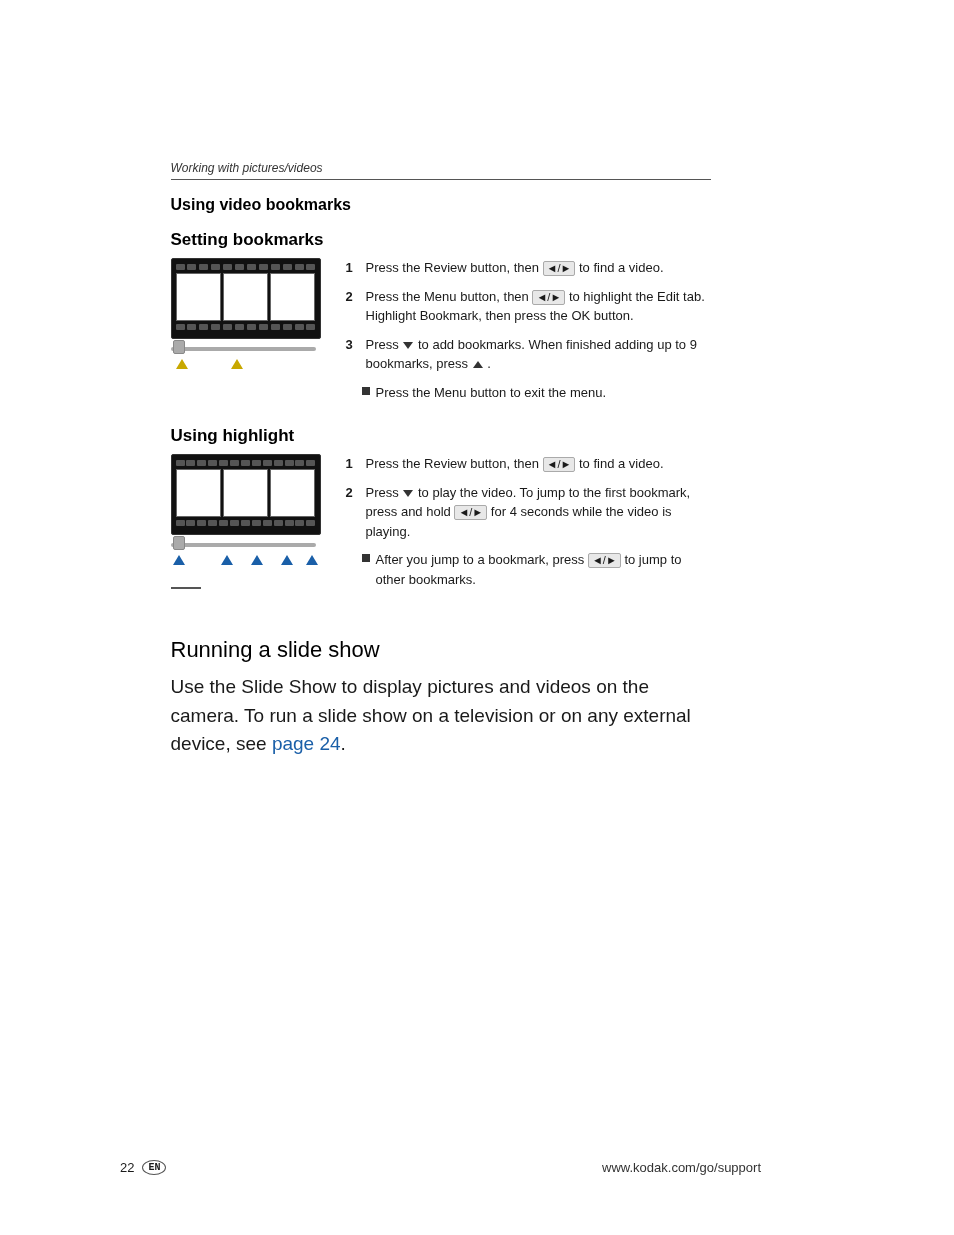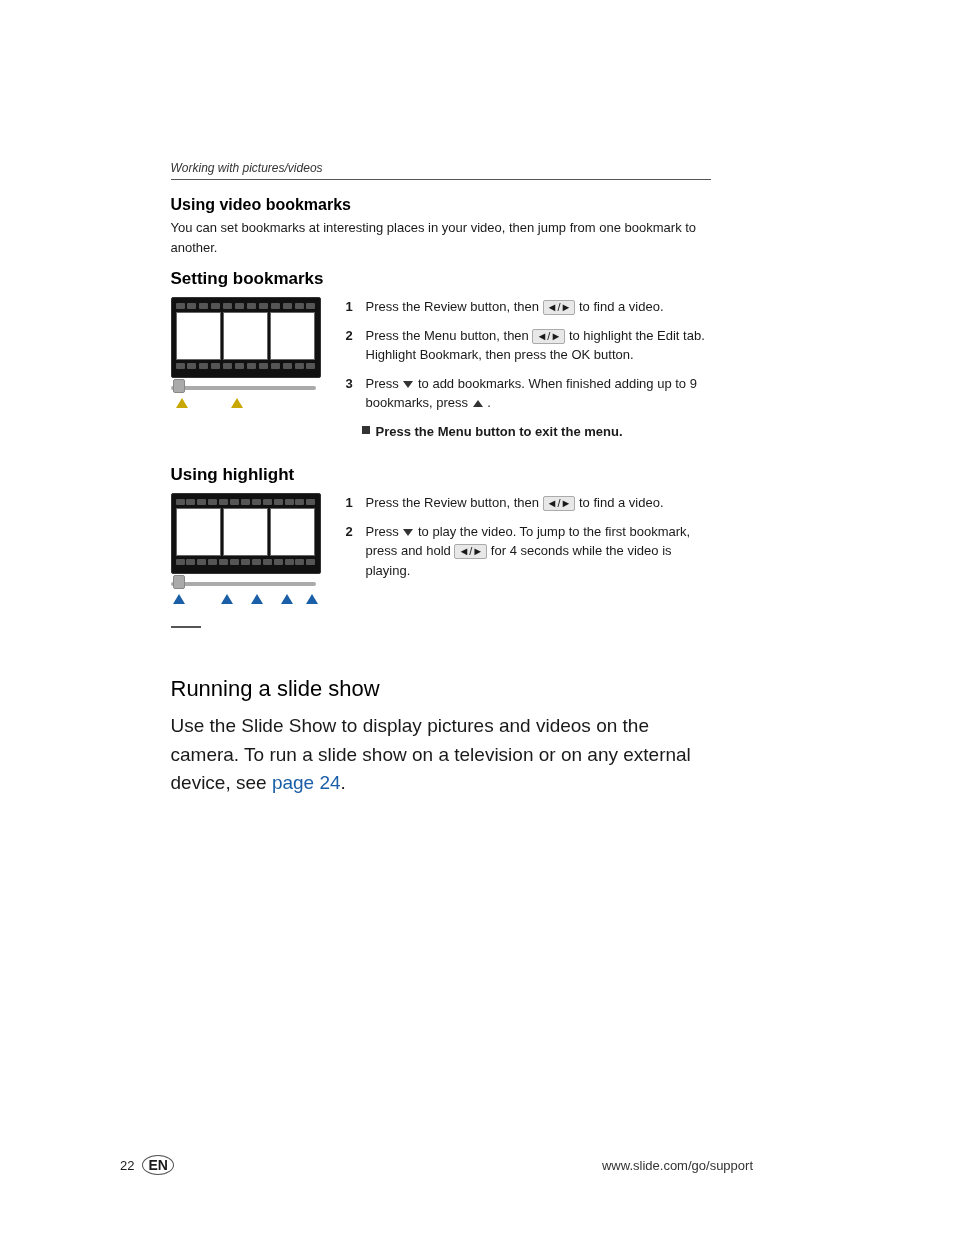--- a/index.html
+++ b/index.html
@@ -38,21 +38,21 @@
       font-style: italic;
       font-size: 12px;
       color: #333;
     }
 
     
     .section-title {
       font-size: 16px;
       font-weight: bold;
       color: #000;
-      margin-bottom: 4px;
+      margin-bottom: 16px;
     }
 
     .section-title-large {
       font-size: 22px;
       font-weight: normal;
       color: #000;
       margin-bottom: 10px;
       margin-top: 30px;
     }
 
@@ -204,21 +204,20 @@
     }
 
     .step-text {
       flex: 1;
     }
 
     
     .bullet-notes {
       padding-left: 16px;
       margin-top: 6px;
-      font-weight: bold;
     }
 
     .bullet-item {
       display: flex;
       gap: 6px;
       margin-bottom: 6px;
       font-size: 13px;
       line-height: 1.5;
     }
 
@@ -271,21 +270,21 @@
       height: 2px;
       background: #555;
       margin: 14px 0 18px 0;
     }
 
     
     .page-footer {
       position: absolute;
       bottom: 60px;
       left: 0;
-      right: 8px;
+      right: 0;
       padding: 0 120px;
       display: flex;
       justify-content: space-between;
       align-items: center;
       font-size: 13px;
     }
 
     .footer-left {
       display: flex;
       align-items: center;
@@ -294,22 +293,23 @@
 
     .page-number {
       font-size: 13px;
     }
 
     .en-badge {
       display: inline-block;
       border: 1px solid #555;
       border-radius: 50%;
       padding: 1px 5px;
-      font-size: 14px;
+      font-size: 10px;
       font-weight: bold;
+      font-family: Liberation Mono, monospace;
     }
 
     .footer-right {
       font-size: 13px;
       color: #333;
     }
 
     
     a.inline-link {
       color: #1a5fa8;
@@ -328,21 +328,20 @@
 
 <div class="page-wrapper">
   <div class="content-area">
 
     <div class="page-header">
       <span class="page-header-text">Working with pictures/videos</span>
     </div>
 
     <div class="using-video-bookmarks">
       <div class="section-title">Using video bookmarks</div>
-      <p class="intro-text">You can set bookmarks at interesting places in your video, then jump from one bookmark to another.</p>
 
       <div class="subsection-setting-bookmarks">
         <div class="subsection-title">Setting bookmarks</div>
 
         <div class="two-col">
 
           <div class="left-col">
             <div class="filmstrip-container">
               <div class="filmstrip">
                 <div class="film-holes-row">
@@ -494,20 +493,26 @@
                 </span>
               </li>
               <li class="step-item">
                 <span class="step-number">2</span>
                 <span class="step-text">
                   Press <span class="arrow-down-icon"></span> to play the video. To jump to the first bookmark, press and hold <span class="nav-icon">◄/►</span> for 4 seconds while the video is playing.
                 </span>
               </li>
             </ul>
             <div class="bullet-notes">
+              <div class="bullet-item">
+                <div class="bullet-square"></div>
+                <span>
+                  After you jump to a bookmark, press <span class="nav-icon">◄/►</span> to jump to other bookmarks.
+                </span>
+              </div>
             </div>
           </div>
         </div>
       </div>
     </div>
 
     <div class="running-slideshow">
       <div class="section-title-large">Running a slide show</div>
       <p class="slideshow-intro">
         <span>Use the Slide Show to display pictures and videos on the camera. To run a slide show on a television or on any external device, see</span>
@@ -515,16 +520,16 @@
       </p>
     </div>
 
   </div>
 
   <div class="page-footer">
     <div class="footer-left">
       <span class="page-number">22</span>
       <span class="en-badge">EN</span>
     </div>
-    <div class="footer-right">www.slide.com/go/support</div>
+    <div class="footer-right">www.kodak.com/go/support</div>
   </div>
 
 </div>
 
 </body></html>

